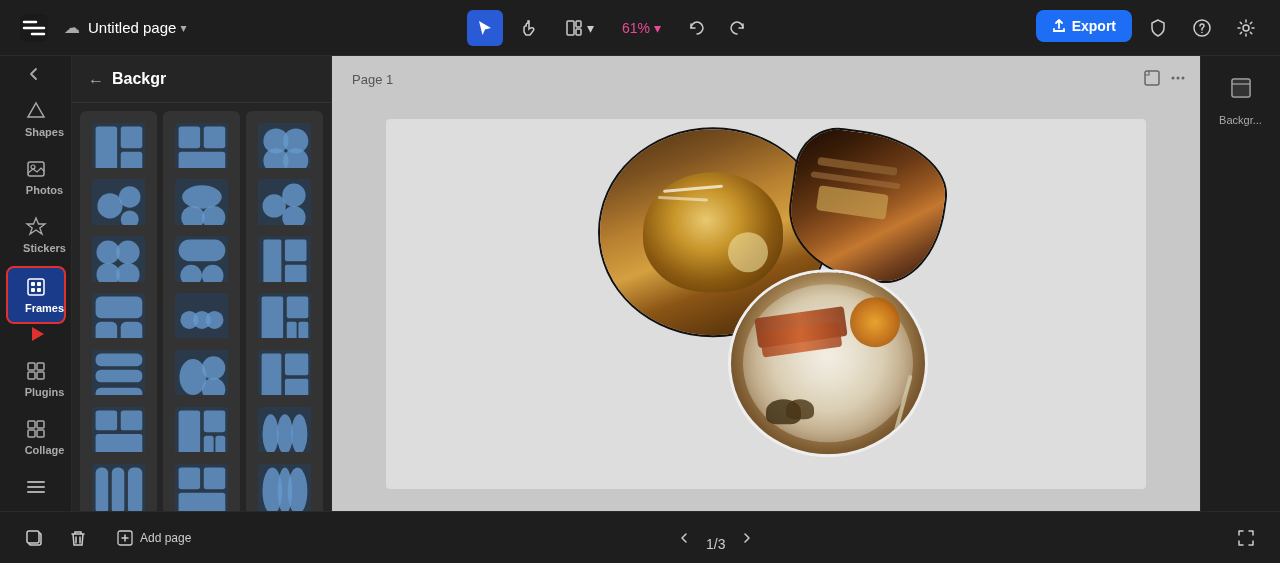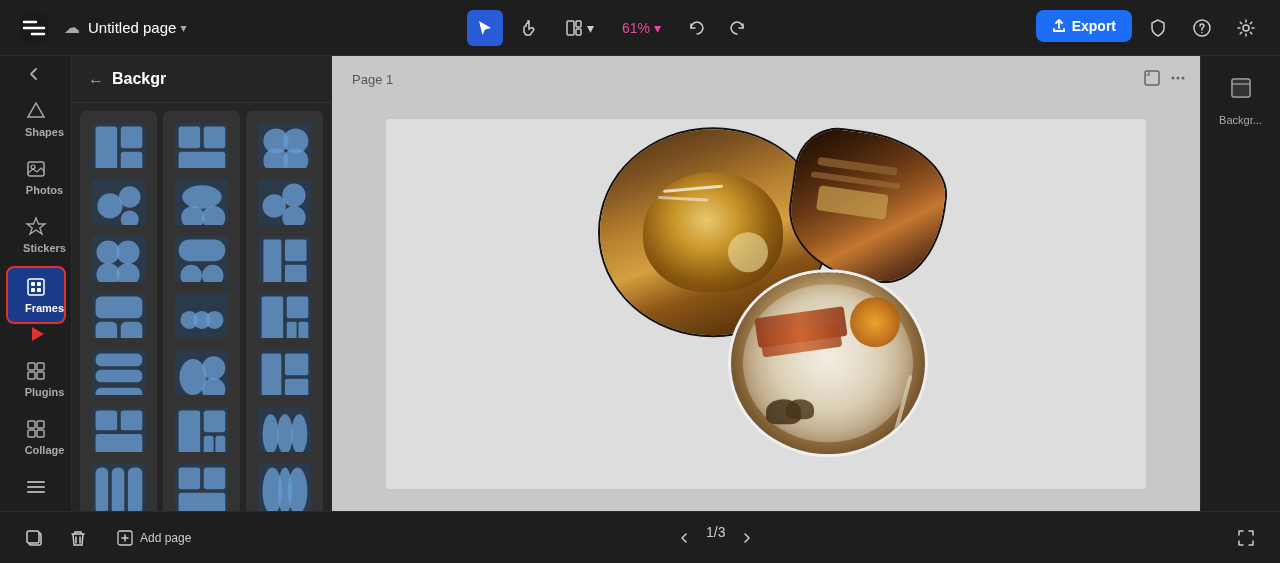--- a/index.html
+++ b/index.html
@@ -140,21 +140,21 @@
     .bottom-left { display: flex; align-items: center; gap: 8px; }
     .bottom-btn {
       width: 36px; height: 36px; border-radius: 6px; border: none; background: transparent;
       display: flex; align-items: center; justify-content: center; cursor: pointer; color: #ccc; font-size: 18px;
     }
     .add-page-btn {
       display: flex; align-items: center; gap: 6px; padding: 6px 12px;
       border-radius: 6px; border: none; background: transparent; color: #ccc;
       cursor: pointer; font-size: 12px;
     }
-    .bottom-center { display: flex; align-items: flex-start; gap: 8px; }
+    .bottom-center { display: flex; align-items: flex-end; gap: 8px; }
     .page-nav-btn {
       width: 28px; height: 28px; border-radius: 4px; border: none; background: transparent;
       display: flex; align-items: center; justify-content: center; cursor: pointer; color: #ccc;
     }
     .page-indicator { color: #ccc; font-size: 14px; }
     .bottom-right { display: flex; align-items: center; }
 
     
     .right-panel {
       width: 80px; background: #1e1e1e; border-left: 1px solid #2a2a2a;

